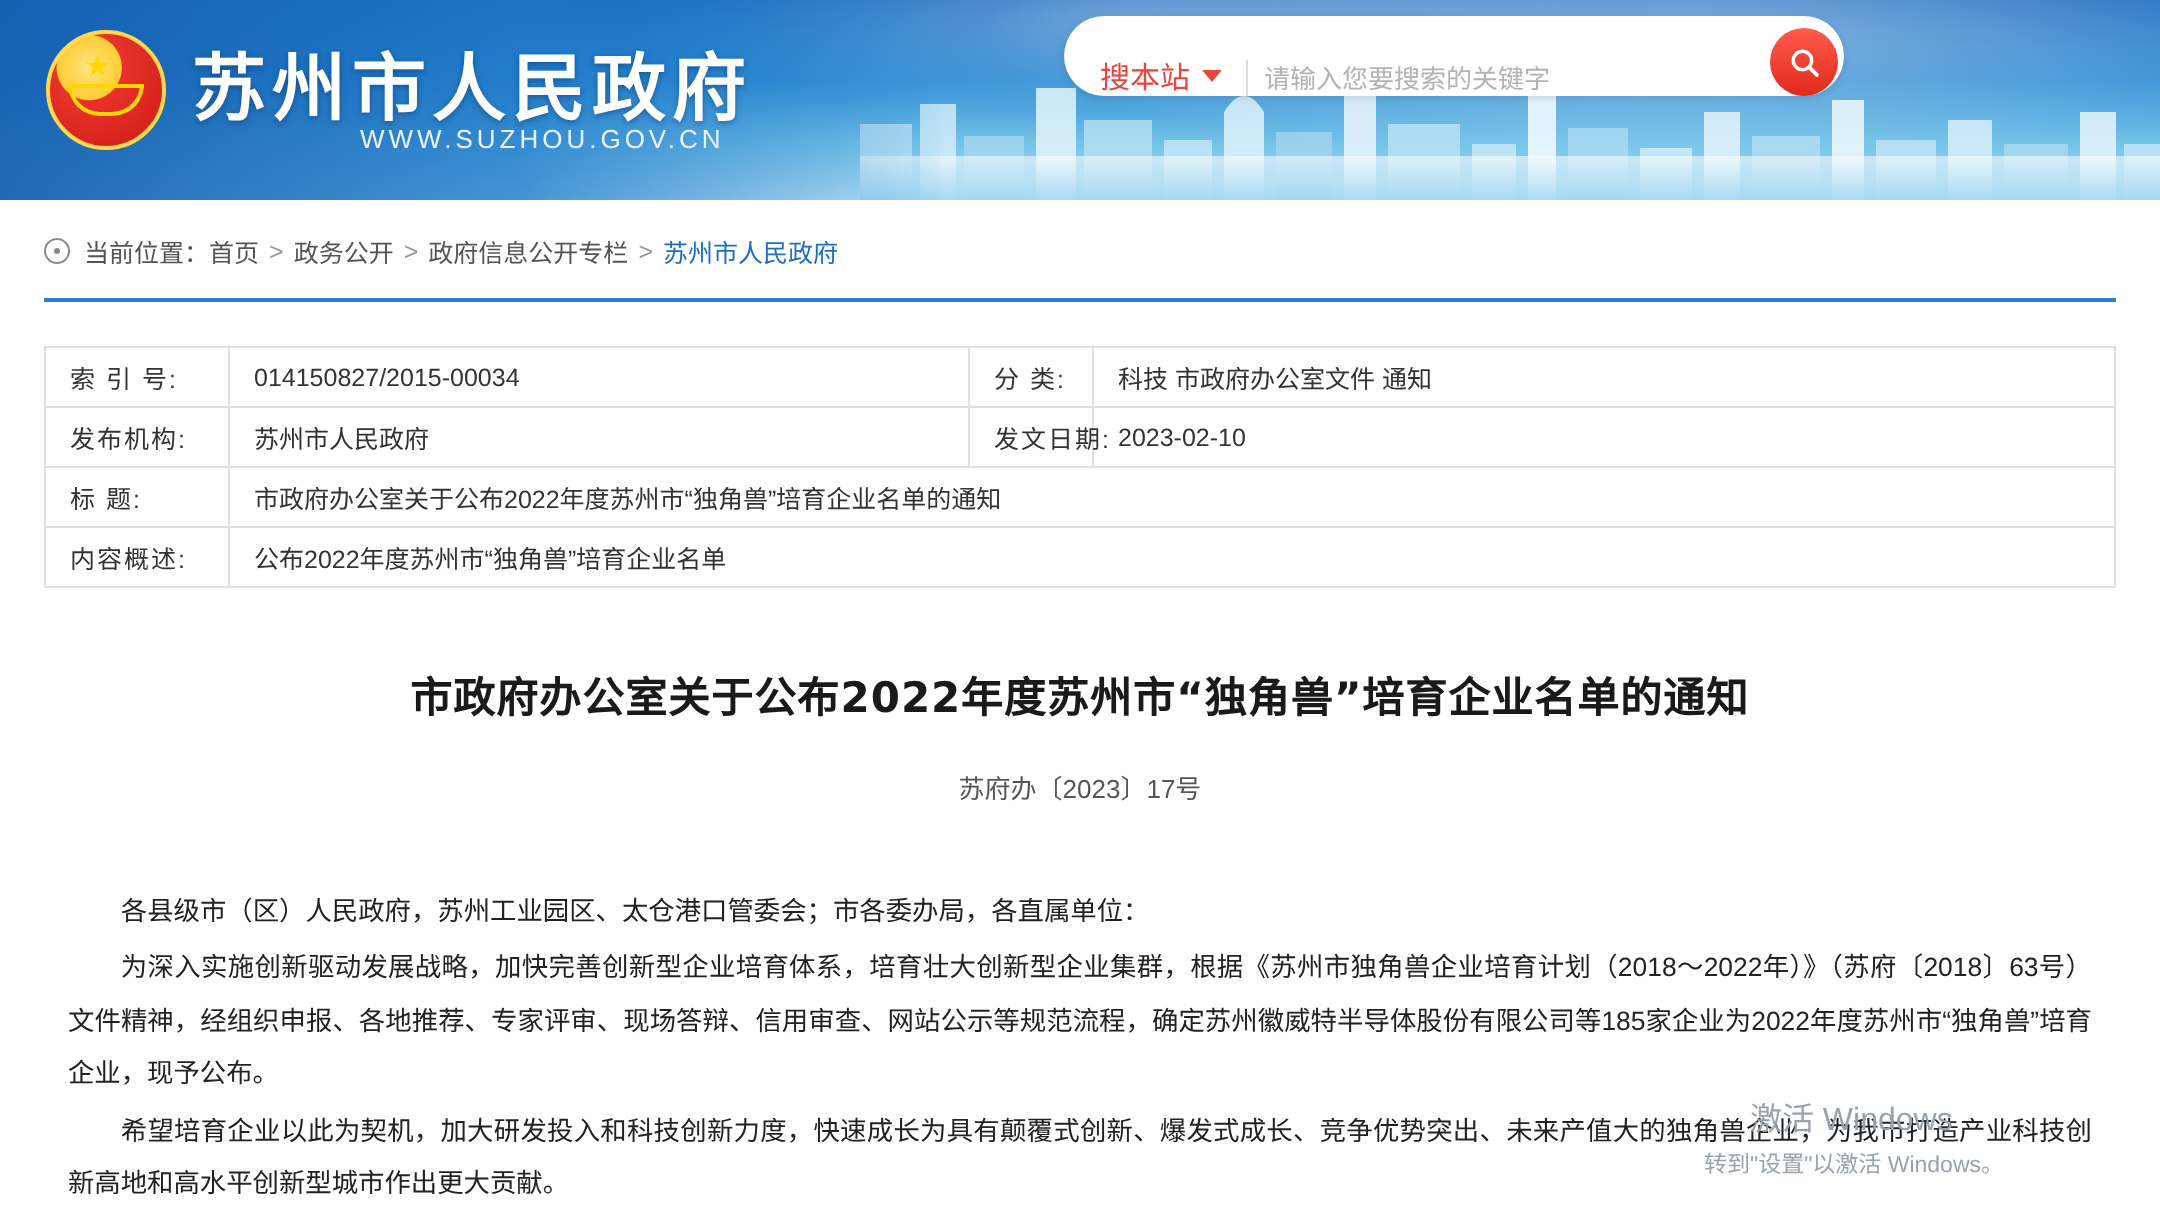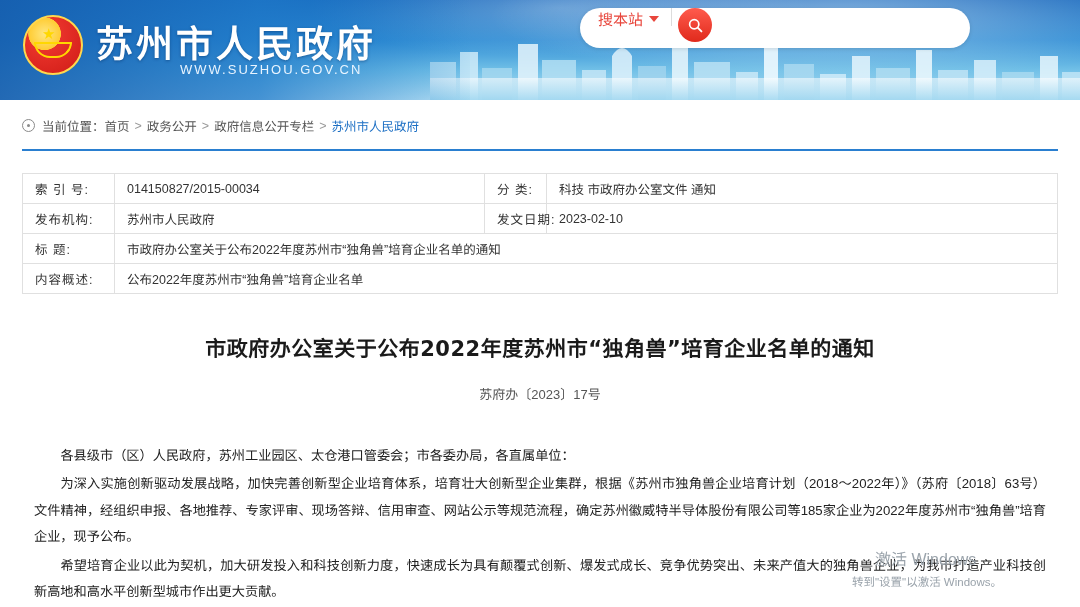--- a/index.html
+++ b/index.html
@@ -76,25 +76,25 @@
   }
   .gov-url {
     position: absolute; left: 180px; top: 62px;
     color: #e8f4ff;
     font-size: 13px;
     letter-spacing: 2px;
   }
 
   
   .searchbar {
-    position: absolute; left: 580px; top: 8px;
+    position: absolute; left: 532px; top: 8px;
     width: 390px; height: 40px;
     background: #ffffff;
     border-radius: 20px;
-    display: flex; align-items: flex-start;
+    display: flex; align-items: flex-end;
     box-shadow: 0 1px 4px rgba(0,0,0,0.12);
   }
   .search-scope {
     display: flex; align-items: center;
     padding: 0 10px 0 18px;
     color: #e8463c;
     font-size: 15px;
     white-space: nowrap;
     cursor: pointer;
   }
@@ -278,20 +278,21 @@
 
     <div class="gov-title">苏州市人民政府</div>
     <div class="gov-url">WWW.SUZHOU.GOV.CN</div>
 
     <div class="searchbar">
       <div class="search-scope">
         <span>搜本站</span>
         <span class="caret-down"></span>
       </div>
       <div class="search-divider"></div>
+      <input class="search-input" type="text" placeholder="请输入您要搜索的关键字" style="">
       <button class="search-btn">
         <svg width="17" height="17" viewBox="0 0 20 20">
           <circle cx="8.5" cy="8.5" r="5.4" fill="none" stroke="#ffffff" stroke-width="2"></circle>
           <line x1="12.6" y1="12.6" x2="17" y2="17" stroke="#ffffff" stroke-width="2.2" stroke-linecap="round"></line>
         </svg>
       </button>
     </div>
   </div>
 
   <div class="breadcrumb-wrap">

